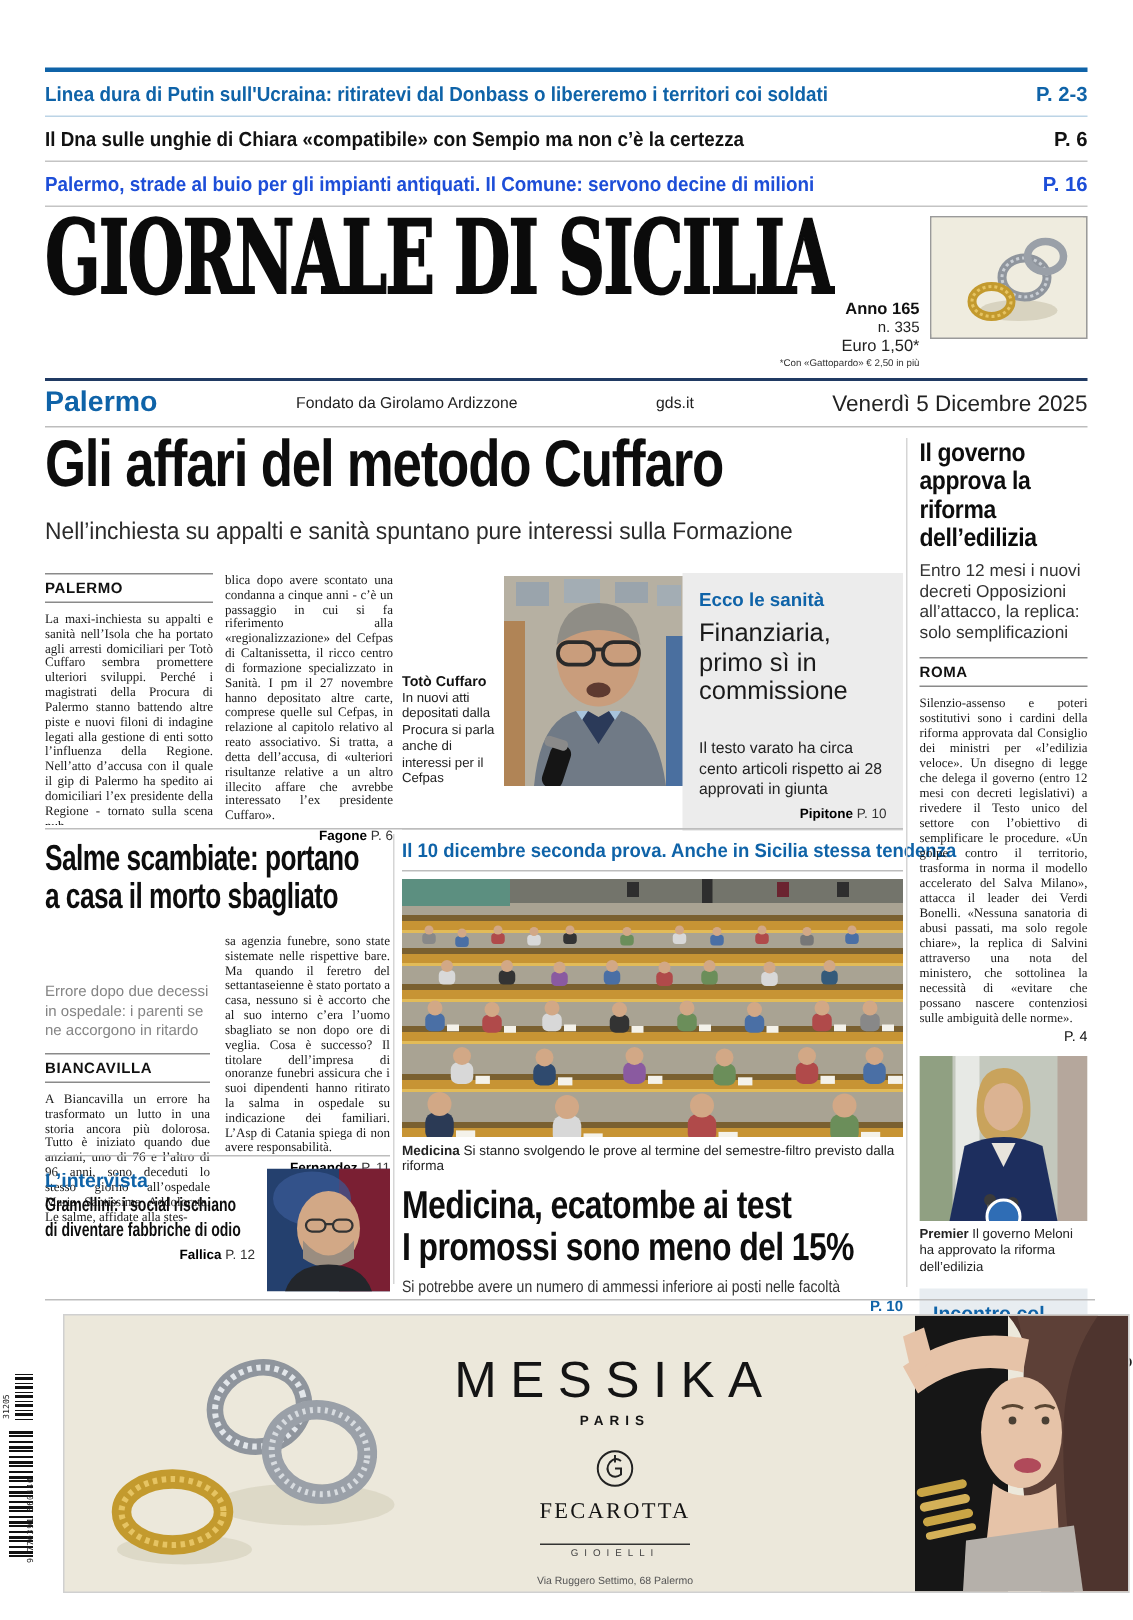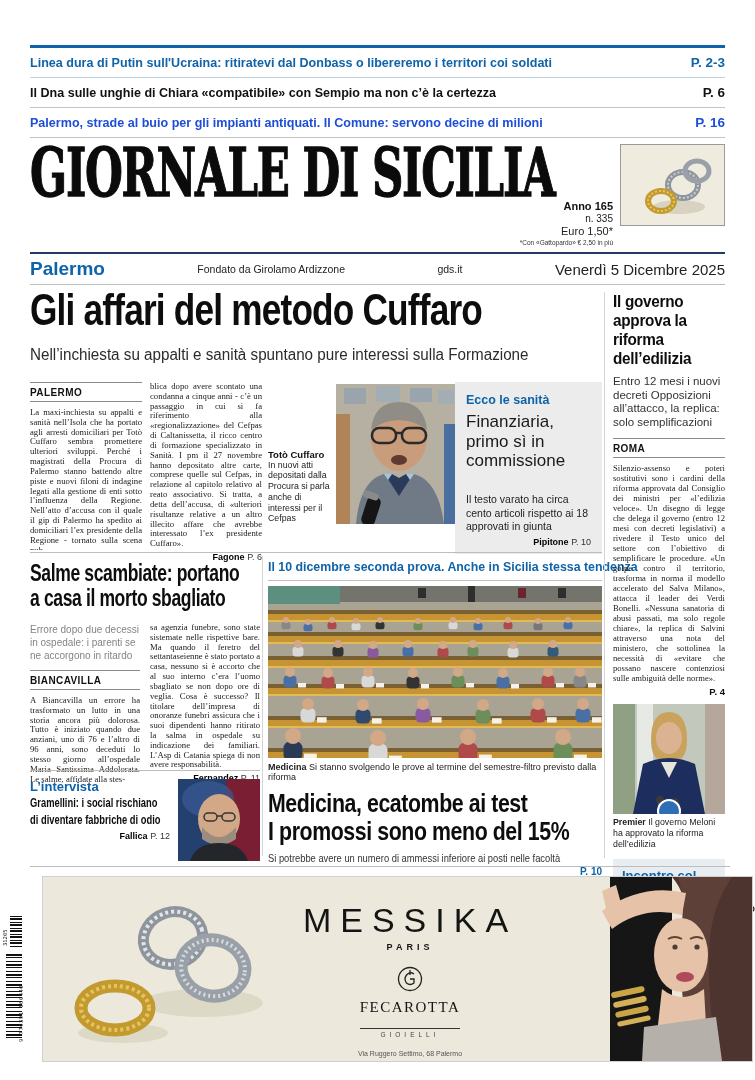--- a/index.html
+++ b/index.html
@@ -66,21 +66,21 @@
   .nv-body{font-size:10.5px;line-height:1.3;color:#222;margin-top:22px;}
   .rule{background:#bdbdbd;height:1px;}
 
   
   .salme{left:30px;top:560px;width:230px;}
   .salme-h{font-weight:bold;font-size:24px;line-height:1.06;letter-spacing:-.5px;white-space:nowrap;
       transform:scaleX(.73);transform-origin:left top;color:#0d0d0d;}
   .salme-cols{position:relative;margin-top:12px;height:148px;}
   .sa-col1{position:absolute;left:0;top:0;width:110px;}
   .sa-col2{position:absolute;left:120px;top:0;width:110px;}
-  .salme-stand{font-size:10px;line-height:1.3;color:#848484;margin-bottom:8px;}
+  .salme-stand{font-size:10px;line-height:1.3;color:#848484;margin-bottom:8px;margin-top:32px;}
 
   
   .intervista{left:30px;top:779px;width:230px;height:86px;}
   .iv-kicker{font-weight:bold;font-size:13px;color:#0f63a8;}
   .iv-title{font-weight:bold;font-size:13px;line-height:1.15;white-space:nowrap;
       transform:scaleX(.72);transform-origin:left top;color:#0d0d0d;margin-top:2px;}
   .iv-body{font-family:"Liberation Serif",serif;font-size:9.3px;line-height:1.25;
       text-align:justify;color:#1a1a1a;width:140px;margin-top:6px;}
   .iv-byl{width:140px;}
   .iv-photo{position:absolute;right:0;top:0;width:82px;height:82px;}
@@ -100,21 +100,21 @@
   .med-page{text-align:right;font-weight:bold;font-size:10px;color:#0f63a8;margin-top:2px;}
 
   
   .vrule{background:#d5d5d5;width:1px;}
   .sidebar{left:613px;top:292px;width:112px;}
   .sb-title{font-weight:bold;font-size:17px;line-height:1.12;letter-spacing:-.3px;
       transform:scaleX(.9);transform-origin:left top;color:#0d0d0d;}
   .sb-stand{font-size:11.5px;line-height:1.18;color:#333;margin-top:7px;}
   .sb-body{font-family:"Liberation Serif",serif;font-size:8.6px;line-height:1.16;
       text-align:justify;color:#1a1a1a;}
-  .sb-page{text-align:right;font-weight:bold;font-size:9.5px;margin-top:2px;color:#111;}
+  .sb-page{text-align:right;font-weight:normal;font-size:9.5px;margin-top:2px;color:#111;}
   .sb-photo{margin-top:7px;width:112px;height:110px;}
   .sb-caption{font-size:8.8px;line-height:1.25;color:#222;margin-top:3px;}
   .papa-box{background:#e8edf1;box-sizing:border-box;padding:9px 9px;margin-top:9px;height:80px;}
   .papa-kicker{font-weight:bold;font-size:13px;color:#0f63a8;}
   .papa-title{font-size:15px;line-height:1.15;color:#1a1a1a;margin-top:4px;white-space:nowrap;
       transform:scaleX(.85);transform-origin:left top;}
   .papa-page{text-align:right;font-weight:bold;font-size:9.5px;color:#333;margin-top:6px;}
 
   
   .ad{left:42px;top:876px;width:711px;height:186px;background:#ece8db;border:1px solid #d0d0d0;
@@ -224,21 +224,21 @@
         <path d="M50,92 L63,112 L76,92 L70,90 L63,94 L56,90 Z" fill="#2b3a59"></path>
         <path d="M48,90 L52,96 L56,90 Z" fill="#a8c4dc"></path>
           <path d="M78,90 L74,96 L70,90 Z" fill="#a8c4dc"></path>
         <rect x="28" y="112" width="14" height="30" rx="6" transform="rotate(18 35 127)" fill="#151515"></rect>
         <rect x="27" y="108" width="16" height="7" rx="3" transform="rotate(18 35 111)" fill="#8a8a8a"></rect>
       </svg>
     </div>
     <div class="novita">
       <div class="nv-kicker">Ecco le sanità</div>
       <div class="nv-title">Finanziaria, primo sì in commissione</div>
-      <div class="nv-body">Il testo varato ha circa cento articoli rispetto ai 18 approvati in giunta</div>
+      <div class="nv-body">Il testo varato ha circa cento articoli rispetto ai 28 approvati in giunta</div>
       <div class="byl"><b>Pipitone</b> <span class="pgref">P. 10</span></div>
     </div>
   </div>
 
   <div class="abs rule" style="left:30px;top:552px;width:572px;"></div>
 
   <div class="abs salme">
     <div class="salme-h">Salme scambiate: portano</div>
     <div class="salme-h">a casa il morto sbagliato</div>
     <div class="salme-cols">

